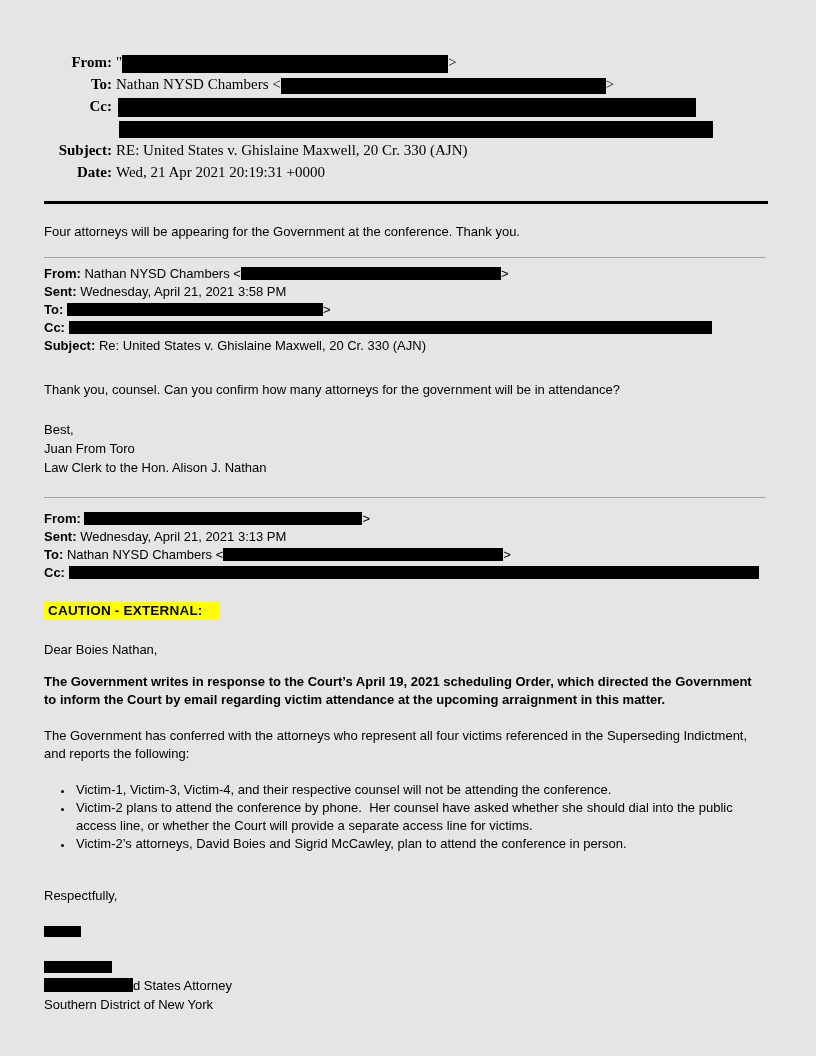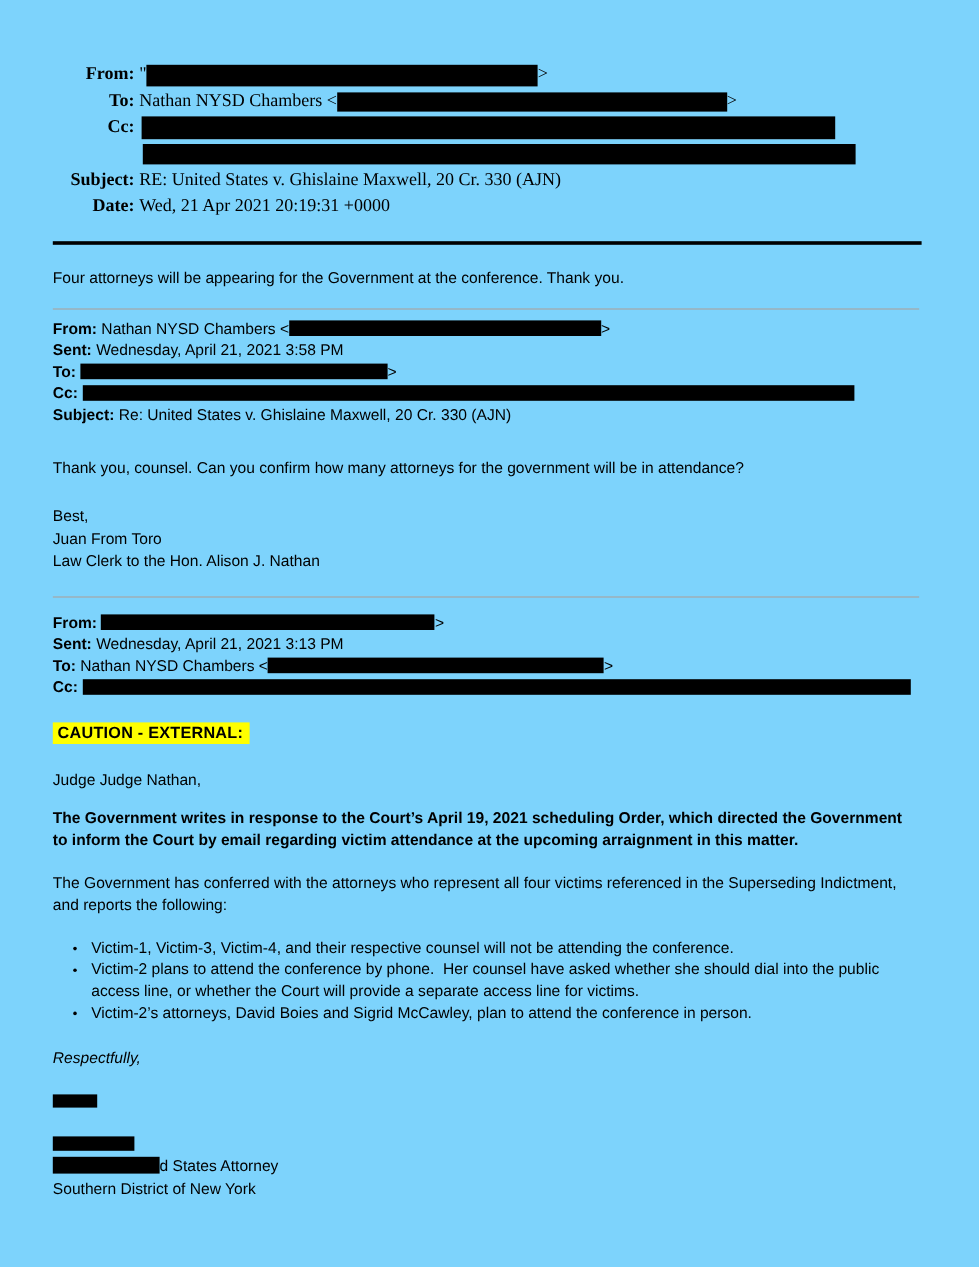--- a/index.html
+++ b/index.html
@@ -1,20 +1,20 @@
 <!DOCTYPE html>
 <html><head>
 <meta charset="utf-8">
 <style>
   html, body { margin: 0; padding: 0; background: #ffffff; }
   .page {
     position: relative;
     width: 816px;
     height: 1056px;
-    background: #7dd3fc;
+    background: #e5e5e5;
     box-sizing: border-box;
     padding: 51px 44px 0 44px;
     font-family: "Liberation Sans", sans-serif;
     font-size: 13px;
     color: #000000;
     overflow: hidden;
   }
 
   
   .hdr1 { font-family: "Liberation Serif", serif; font-size: 15px; }
@@ -42,33 +42,33 @@
   .hdr3 { margin-top: 12px; }
 
   .caution-wrap { margin-top: 20px; height: 18px; }
   .caution {
     display: inline-block;
     background: #ffff00;
     color: #000;
     font-weight: bold;
     font-size: 13.5px;
     line-height: 14px;
-    padding: 2px 5px 2px 4px;
+    padding: 2px 16px 2px 4px;
     letter-spacing: 0.2px;
   }
 
   .dear { margin-top: 21px; }
   .para1 { margin-top: 14px; width: 720px; font-weight: bold; }
   .para2 { margin-top: 18px; width: 720px; }
 
   ul.bullets { margin: 18px 0 0 0; padding-left: 30px; width: 694px; }
   ul.bullets li { line-height: 18px; padding-left: 2px; white-space: pre-wrap; }
   ul.bullets li::marker { font-size: 11px; }
 
-  .respectfully { margin-top: 20px; font-style: italic; }
+  .respectfully { margin-top: 34px; }
 
   .sig-bar1 { margin-top: 21px; width: 37px; height: 11px; background: #000; }
   .sig-bar2 { margin-top: 24px; width: 68px; height: 12px; background: #000; }
   .sig-line3 { margin-top: 4px; height: 18px; line-height: 18px; }
   .sig-line3 .bar { width: 89px; height: 14px; vertical-align: -2px; }
   .sdny { margin-top: 1px; }
 </style>
 </head>
 <body>
 
@@ -129,21 +129,21 @@
     <div class="hdrq-row"><b>From:</b> <span class="bar" style="width:278px;height:13px;"></span><span>&gt;</span></div>
     <div class="hdrq-row"><b>Sent:</b> <span>Wednesday, April 21, 2021 3:13 PM</span></div>
     <div class="hdrq-row"><b>To:</b> <span>Nathan NYSD Chambers &lt;</span><span class="bar" style="width:280px;height:13px;"></span><span>&gt;</span></div>
     <div class="hdrq-row"><b>Cc:</b> <span class="bar" style="width:690px;height:13px;"></span></div>
   </section>
 
   <div class="caution-wrap">
     <span class="caution">CAUTION - EXTERNAL:</span>
   </div>
 
-  <p class="dear">Judge Judge Nathan,</p>
+  <p class="dear">Dear Boies Nathan,</p>
 
   <p class="para1">The Government writes in response to the Court’s April 19, 2021 scheduling Order, which directed the Government to inform the Court by email regarding victim attendance at the upcoming arraignment in this matter.</p>
   <p class="para2">The Government has conferred with the attorneys who represent all four victims referenced in the Superseding Indictment, and reports the following:</p>
 
   <ul class="bullets">
     <li>Victim-1, Victim-3, Victim-4, and their respective counsel will not be attending the conference.</li>
     <li>Victim-2 plans to attend the conference by phone.  Her counsel have asked whether she should dial into the public access line, or whether the Court will provide a separate access line for victims.</li>
     <li>Victim-2’s attorneys, David Boies and Sigrid McCawley, plan to attend the conference in person.</li>
   </ul>
 

